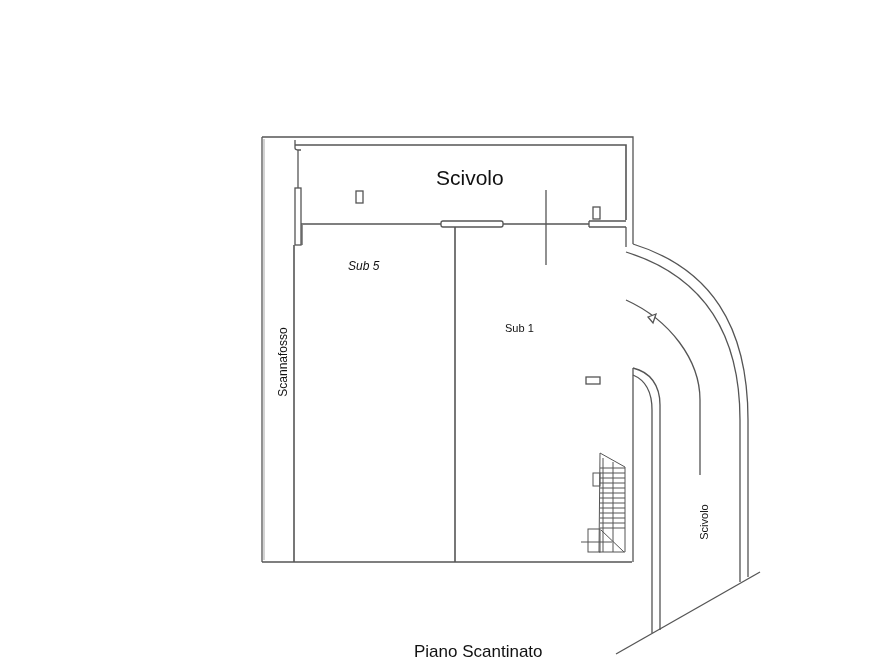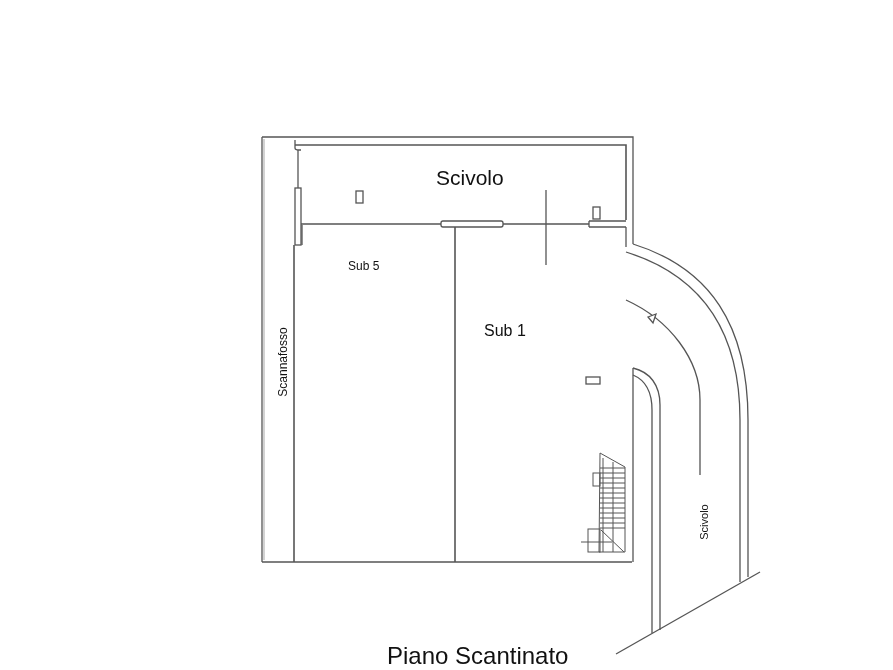--- a/index.html
+++ b/index.html
@@ -1,24 +1,24 @@
 <!DOCTYPE html>
 <html><head>
 <meta charset="utf-8">
 <style>
   html, body { margin:0; padding:0; background:#ffffff; }
   body { width:893px; height:670px; position:relative; overflow:hidden; font-family:"Liberation Sans", sans-serif; }
   svg { position:absolute; left:0; top:0; }
   .lbl { position:absolute; color:#111; font-family:"Liberation Sans", sans-serif; white-space:nowrap; }
   .garage { left:436px; top:166px; font-size:21px; }
-  .sub5 { left:348px; top:259px; font-size:12px; }
-  .sub1 { left:484px; top:322px; font-size:16px; }
+  .sub5 { left:348px; top:259px; font-size:12px;font-style:italic; }
+  .sub1 { left:505px; top:322px; font-size:11px; }
   .scanna { left:283px; top:362px; font-size:12px; transform:translate(-50%,-50%) rotate(-90deg); }
   .scivolo { left:704px; top:522px; font-size:11px; transform:translate(-50%,-50%) rotate(-90deg); }
-  .title { left:387px; top:642px; font-size:24px;text-align:center; }
+  .title { left:414px; top:642px; font-size:17px;text-align:center; }
 </style>
 </head>
 <body>
 
 <svg width="893" height="670" viewBox="0 0 893 670" xmlns="http://www.w3.org/2000/svg">
   <g stroke="#555" fill="none" stroke-width="1.3">
 
     <path d="M262 137 H633 V225"></path>
     <line x1="262" y1="137" x2="262" y2="562"></line>
     <line x1="262" y1="562" x2="632" y2="562"></line>

